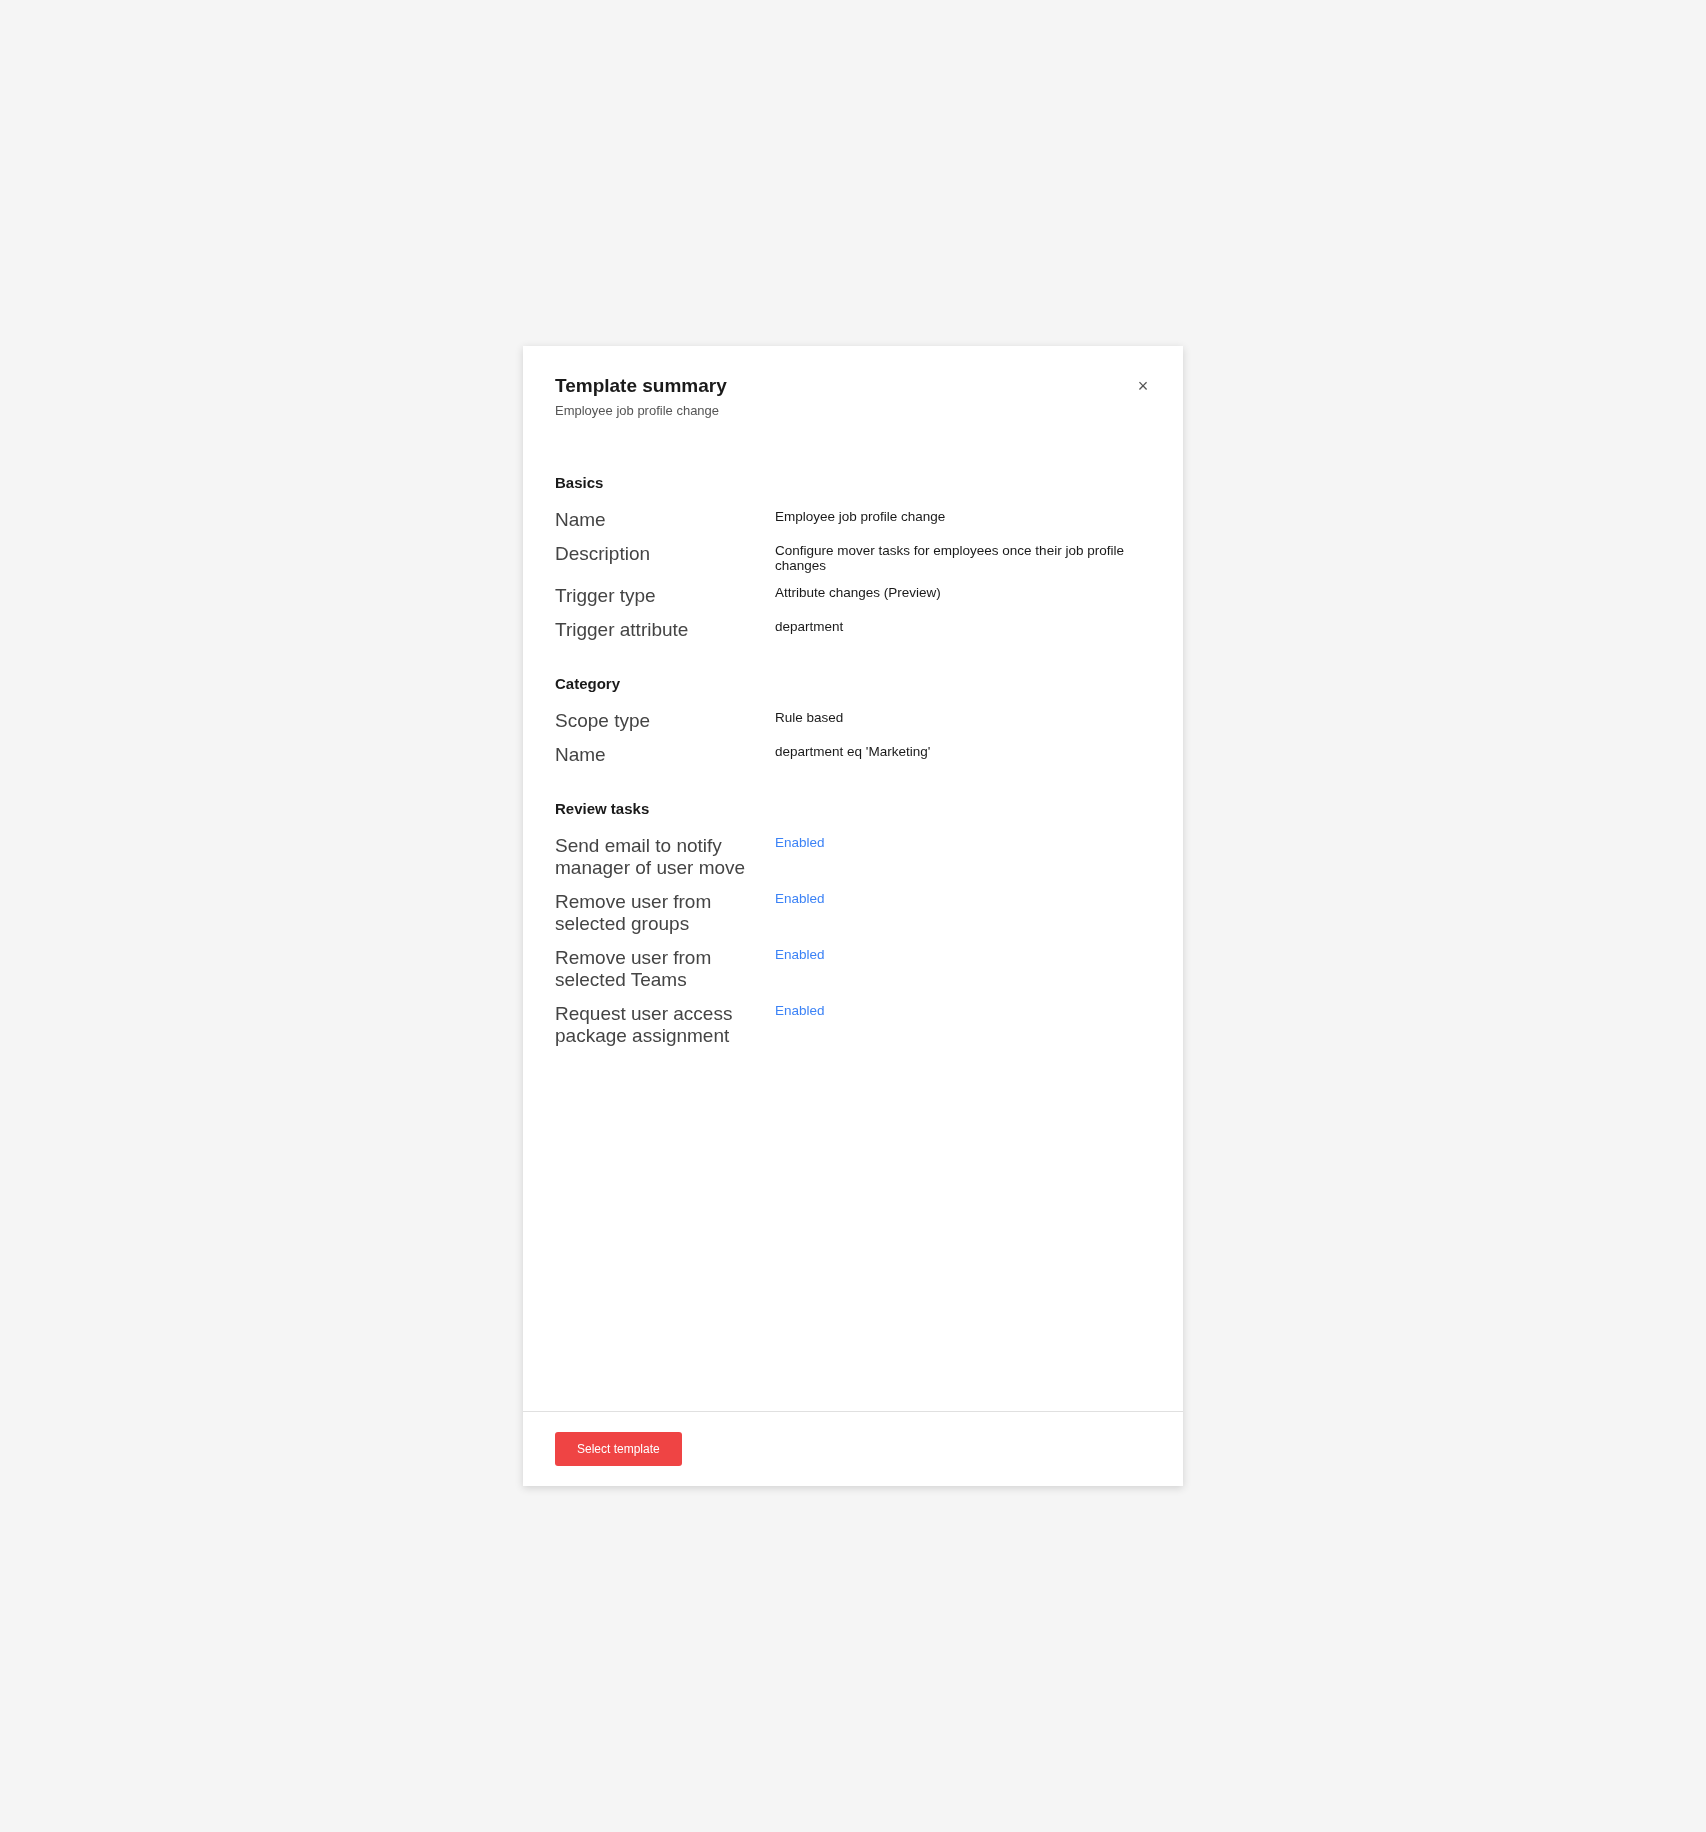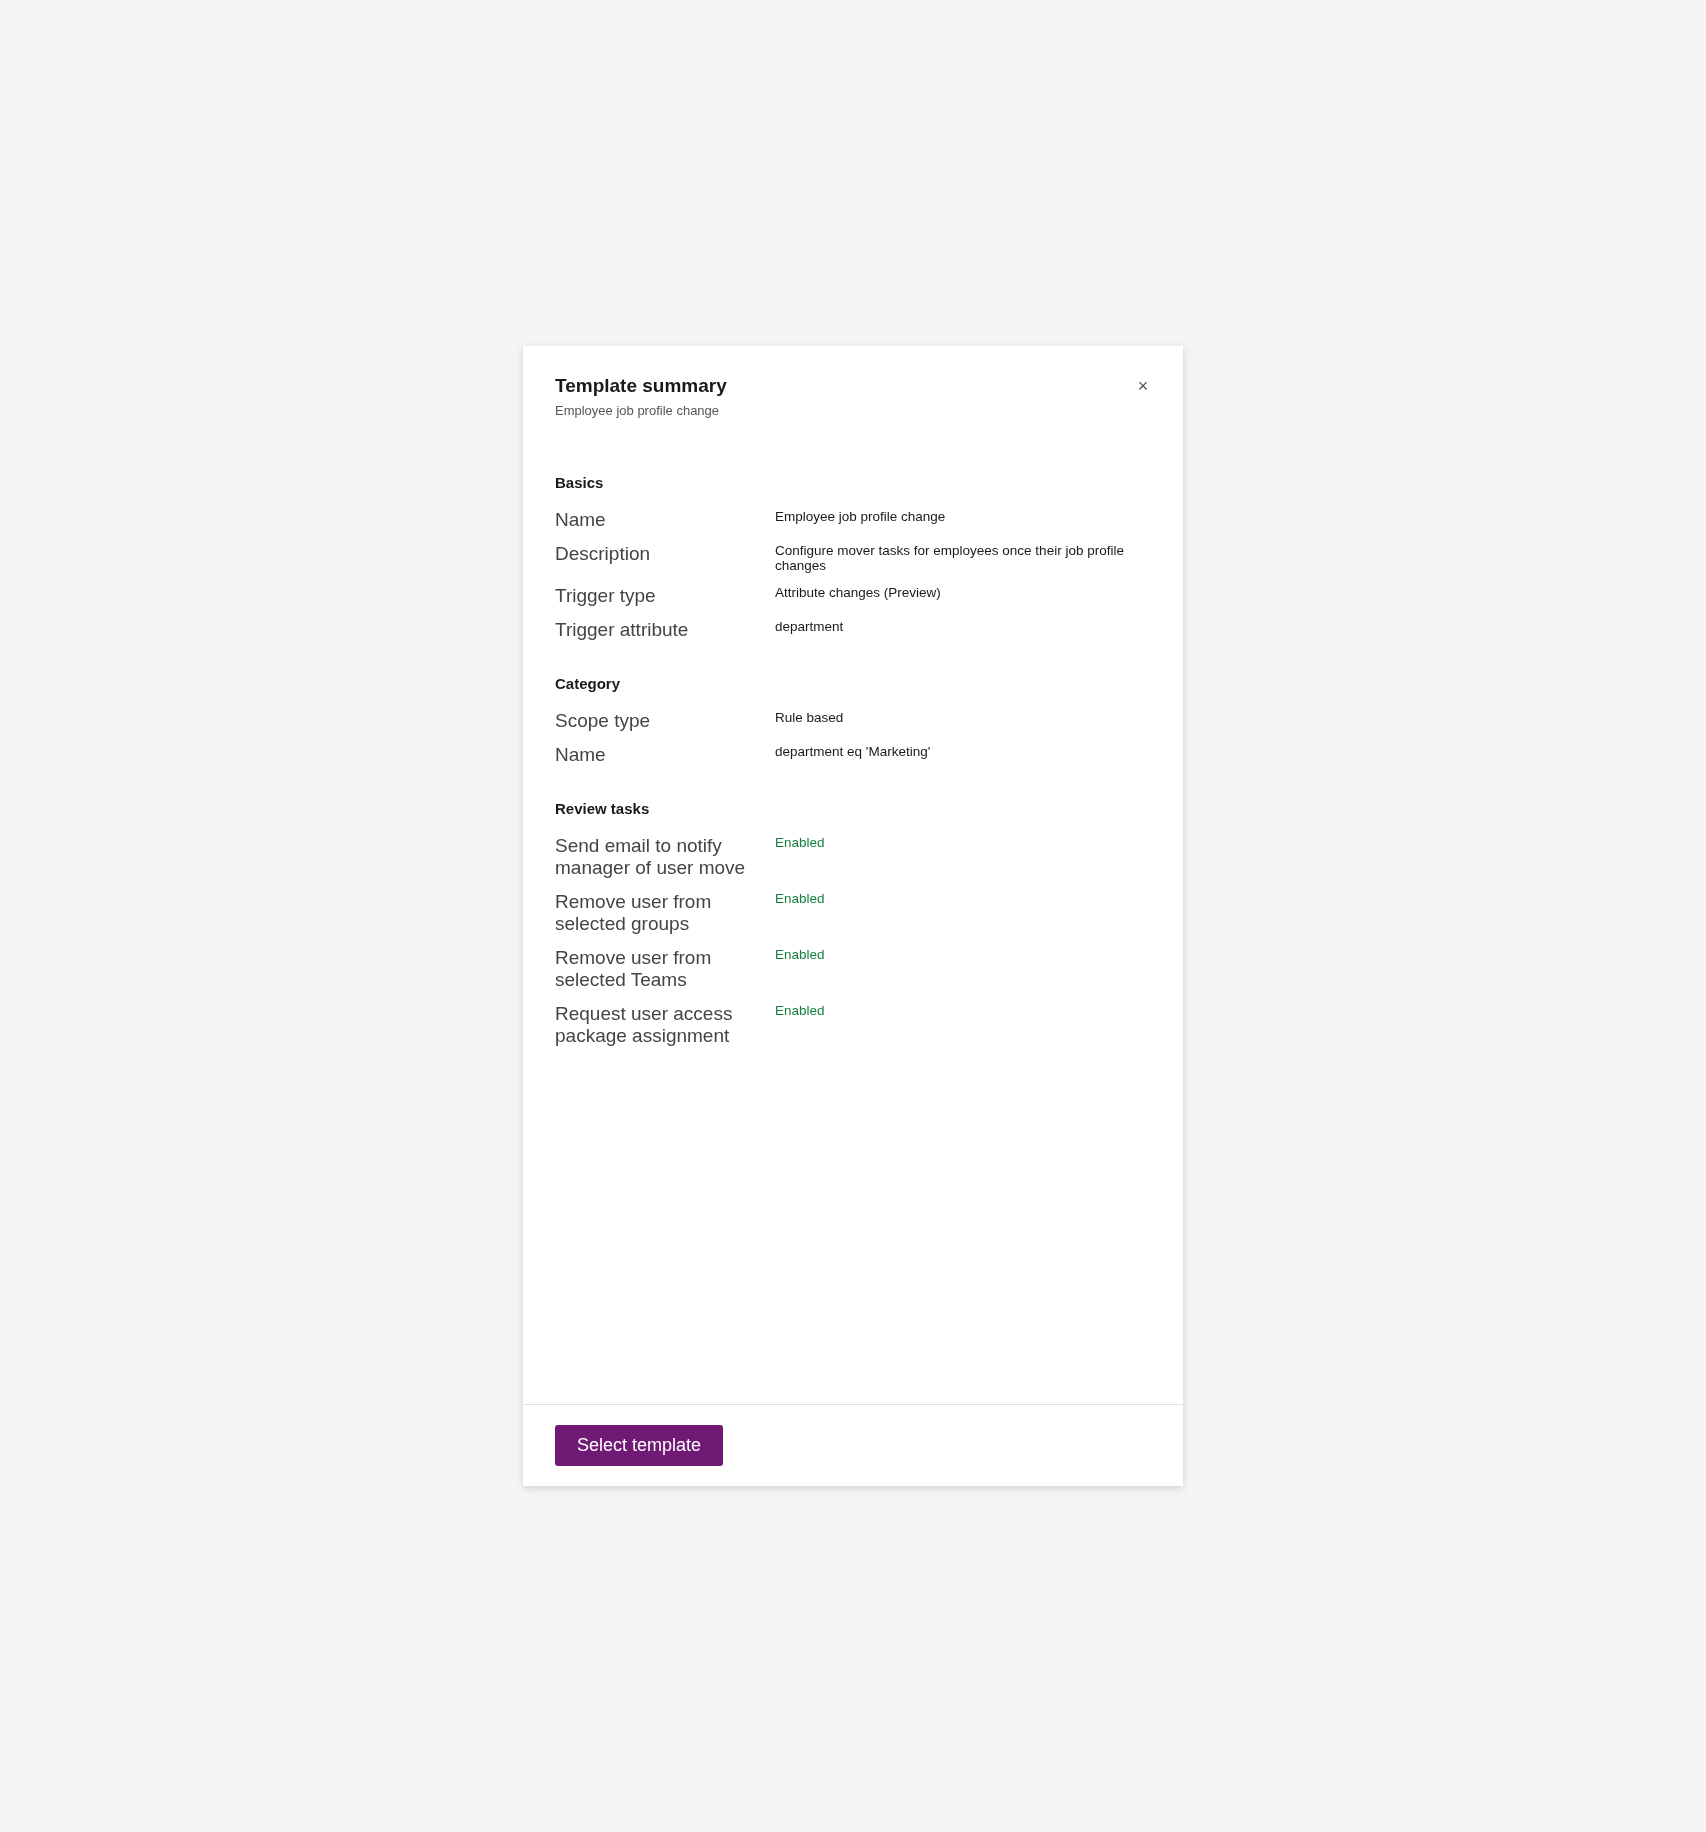--- a/index.html
+++ b/index.html
@@ -93,36 +93,36 @@
       font-size: 19px;
       color: #444;
     }
 
     .field-value {
       font-size: 13.5px;
       color: #1a1a1a;
     }
 
     .field-value.enabled {
-      color: #15803d;
+      color: #3b82f6;
     }
 
     .panel-footer {
       padding: 20px 32px;
       border-top: 1px solid #e0e0e0;
       display: flex;
       align-items: center;
     }
 
     .select-template-btn {
-      background: #701a75;
+      background: #ef4444;
       color: #ffffff;
       border: none;
       padding: 10px 22px;
-      font-size: 18px;
+      font-size: 12px;
       font-weight: 500;
       cursor: pointer;
       border-radius: 3px;
     }
   </style>
 </head>
 <body>
 
 <div class="panel">
   <div class="panel-header">

